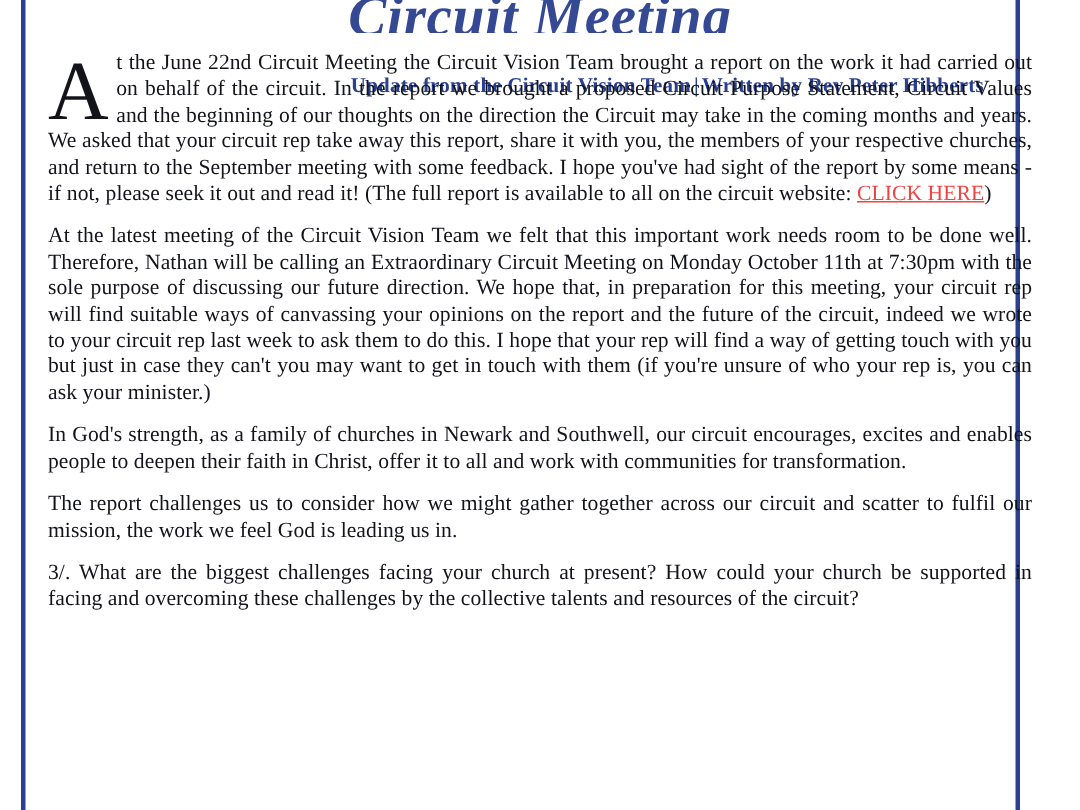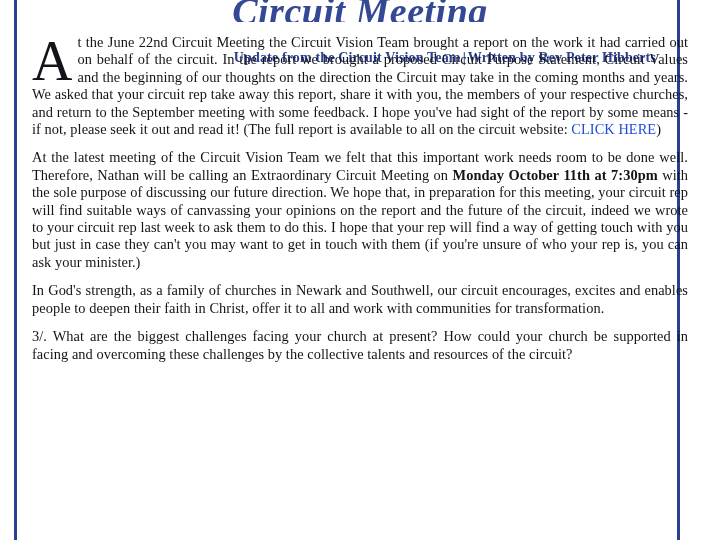--- a/index.html
+++ b/index.html
@@ -103,25 +103,26 @@
     font-family: "Liberation Serif", serif;
     font-size: 56px;
     line-height: 46px;
     padding: 2px 5px 0 0;
     margin-top: 2px;
     font-weight: normal;
     color: #12141a;
   }
 
   b, strong {
-    font-weight: bold;
+    font-weight: normal;
   }
 
   .link {
-    color: #1d4ed8;
+    text-decoration: underline;
+    color: #ef4444;
     cursor: pointer;
   }
 
   .statement {
     font-weight: normal;
   }
 
   .q-item {
     margin-bottom: 11px;
   }
@@ -145,18 +146,19 @@
   <div class="content">
 
     <p class="dropcap-para"><span class="dropcap">A</span><span>t the June 22nd Circuit Meeting the Circuit Vision Team brought a report on the work it had carried out on behalf of the circuit. In the report we brought a proposed Circuit Purpose Statement, Circuit Values and the beginning of our thoughts on the direction the Circuit may take in the coming months and years. We asked that your circuit rep take away this report, share it with you, the members of your respective churches, and return to the September meeting with some feedback. I hope you've had sight of the report by some means - if not, please seek it out and read it! (The full report is available to all on the circuit website: </span><span class="link">CLICK HERE</span><span>)</span></p>
 
     <p><span>At the latest meeting of the Circuit Vision Team we felt that this important work needs room to be done well. Therefore, Nathan will be calling an Extraordinary Circuit Meeting on </span><b>Monday October 11th at 7:30pm</b><span> with the sole purpose of discussing our future direction. We hope that, in preparation for this meeting, your circuit rep will find suitable ways of canvassing your opinions on the report and the future of the circuit, indeed we wrote to your circuit rep last week to ask them to do this. I hope that your rep will find a way of getting touch with you but just in case they can't you may want to get in touch with them (if you're unsure of who your rep is, you can ask your minister.)</span></p>
 
 
 
     <p class="statement">In God's strength, as a family of churches in Newark and Southwell, our circuit encourages, excites and enables people to deepen their faith in Christ, offer it to all and work with communities for transformation.</p>
 
+    <p>The report challenges us to consider how we might gather together across our circuit and scatter to fulfil our mission, the work we feel God is leading us in.</p>
 
 
     <p class="q-item">3/. What are the biggest challenges facing your church at present? How could your church be supported in facing and overcoming these challenges by the collective talents and resources of the circuit?</p>
 
   </div>
 </div>
 
 </body></html>

